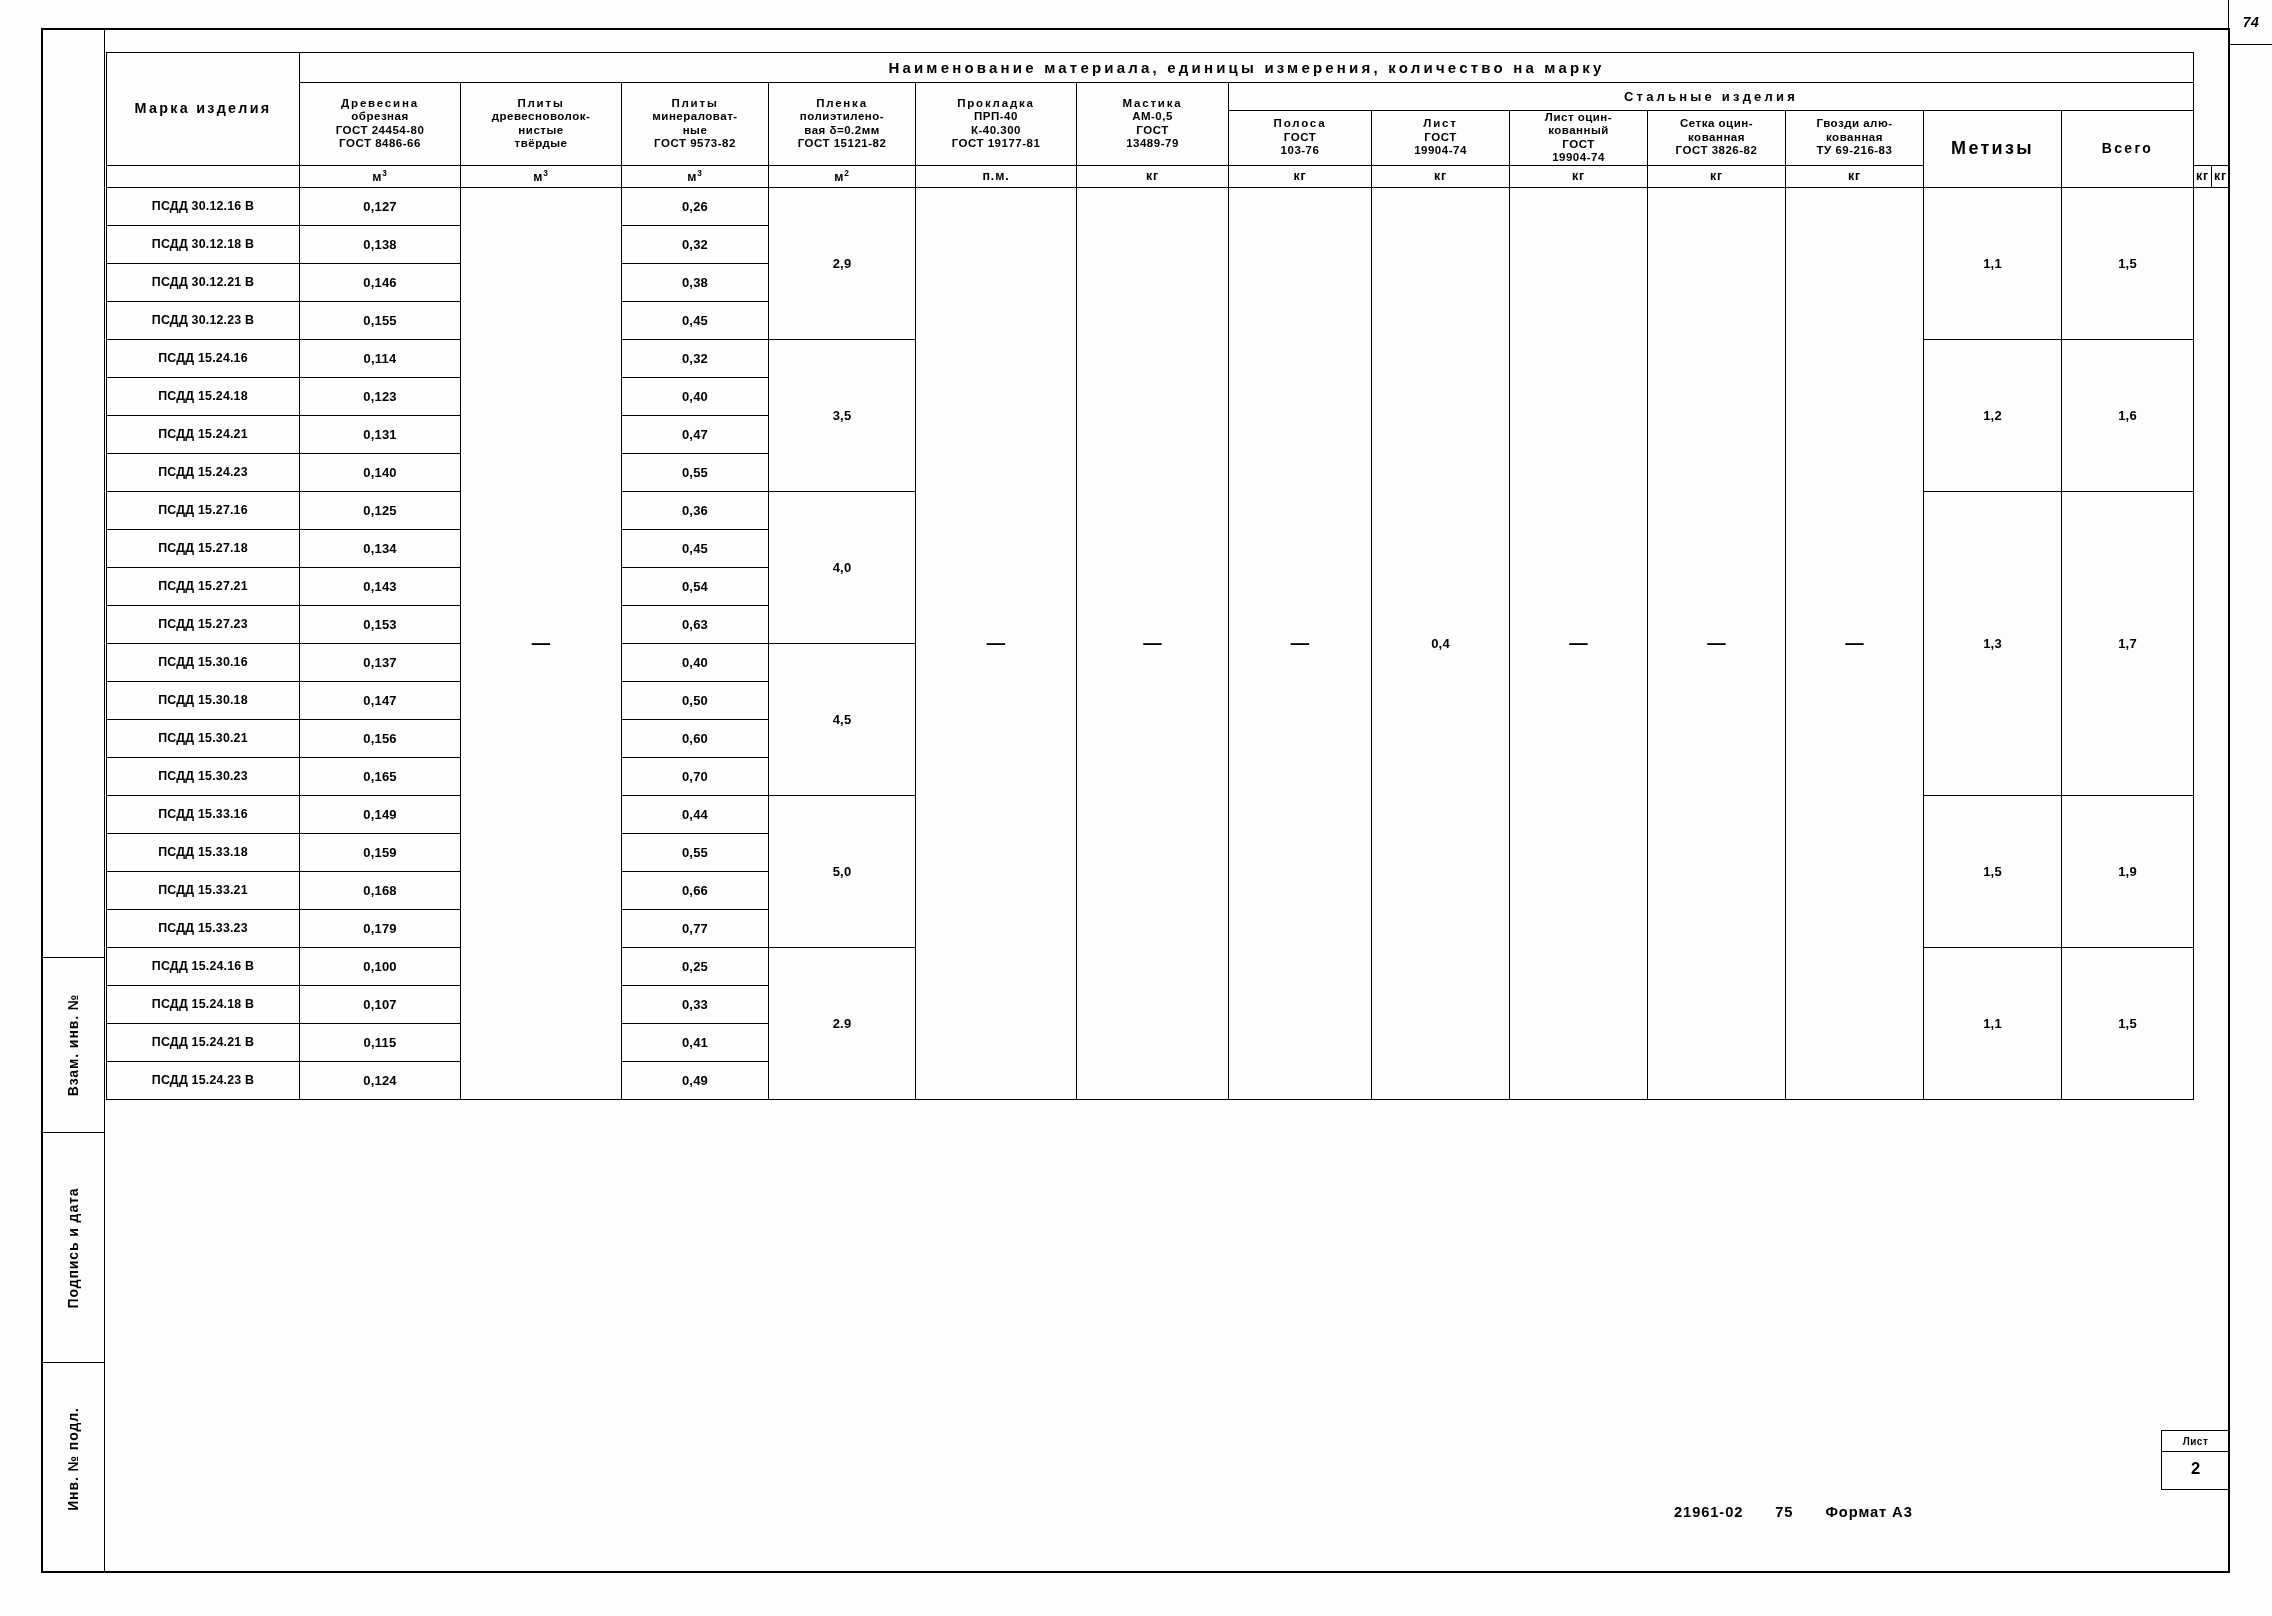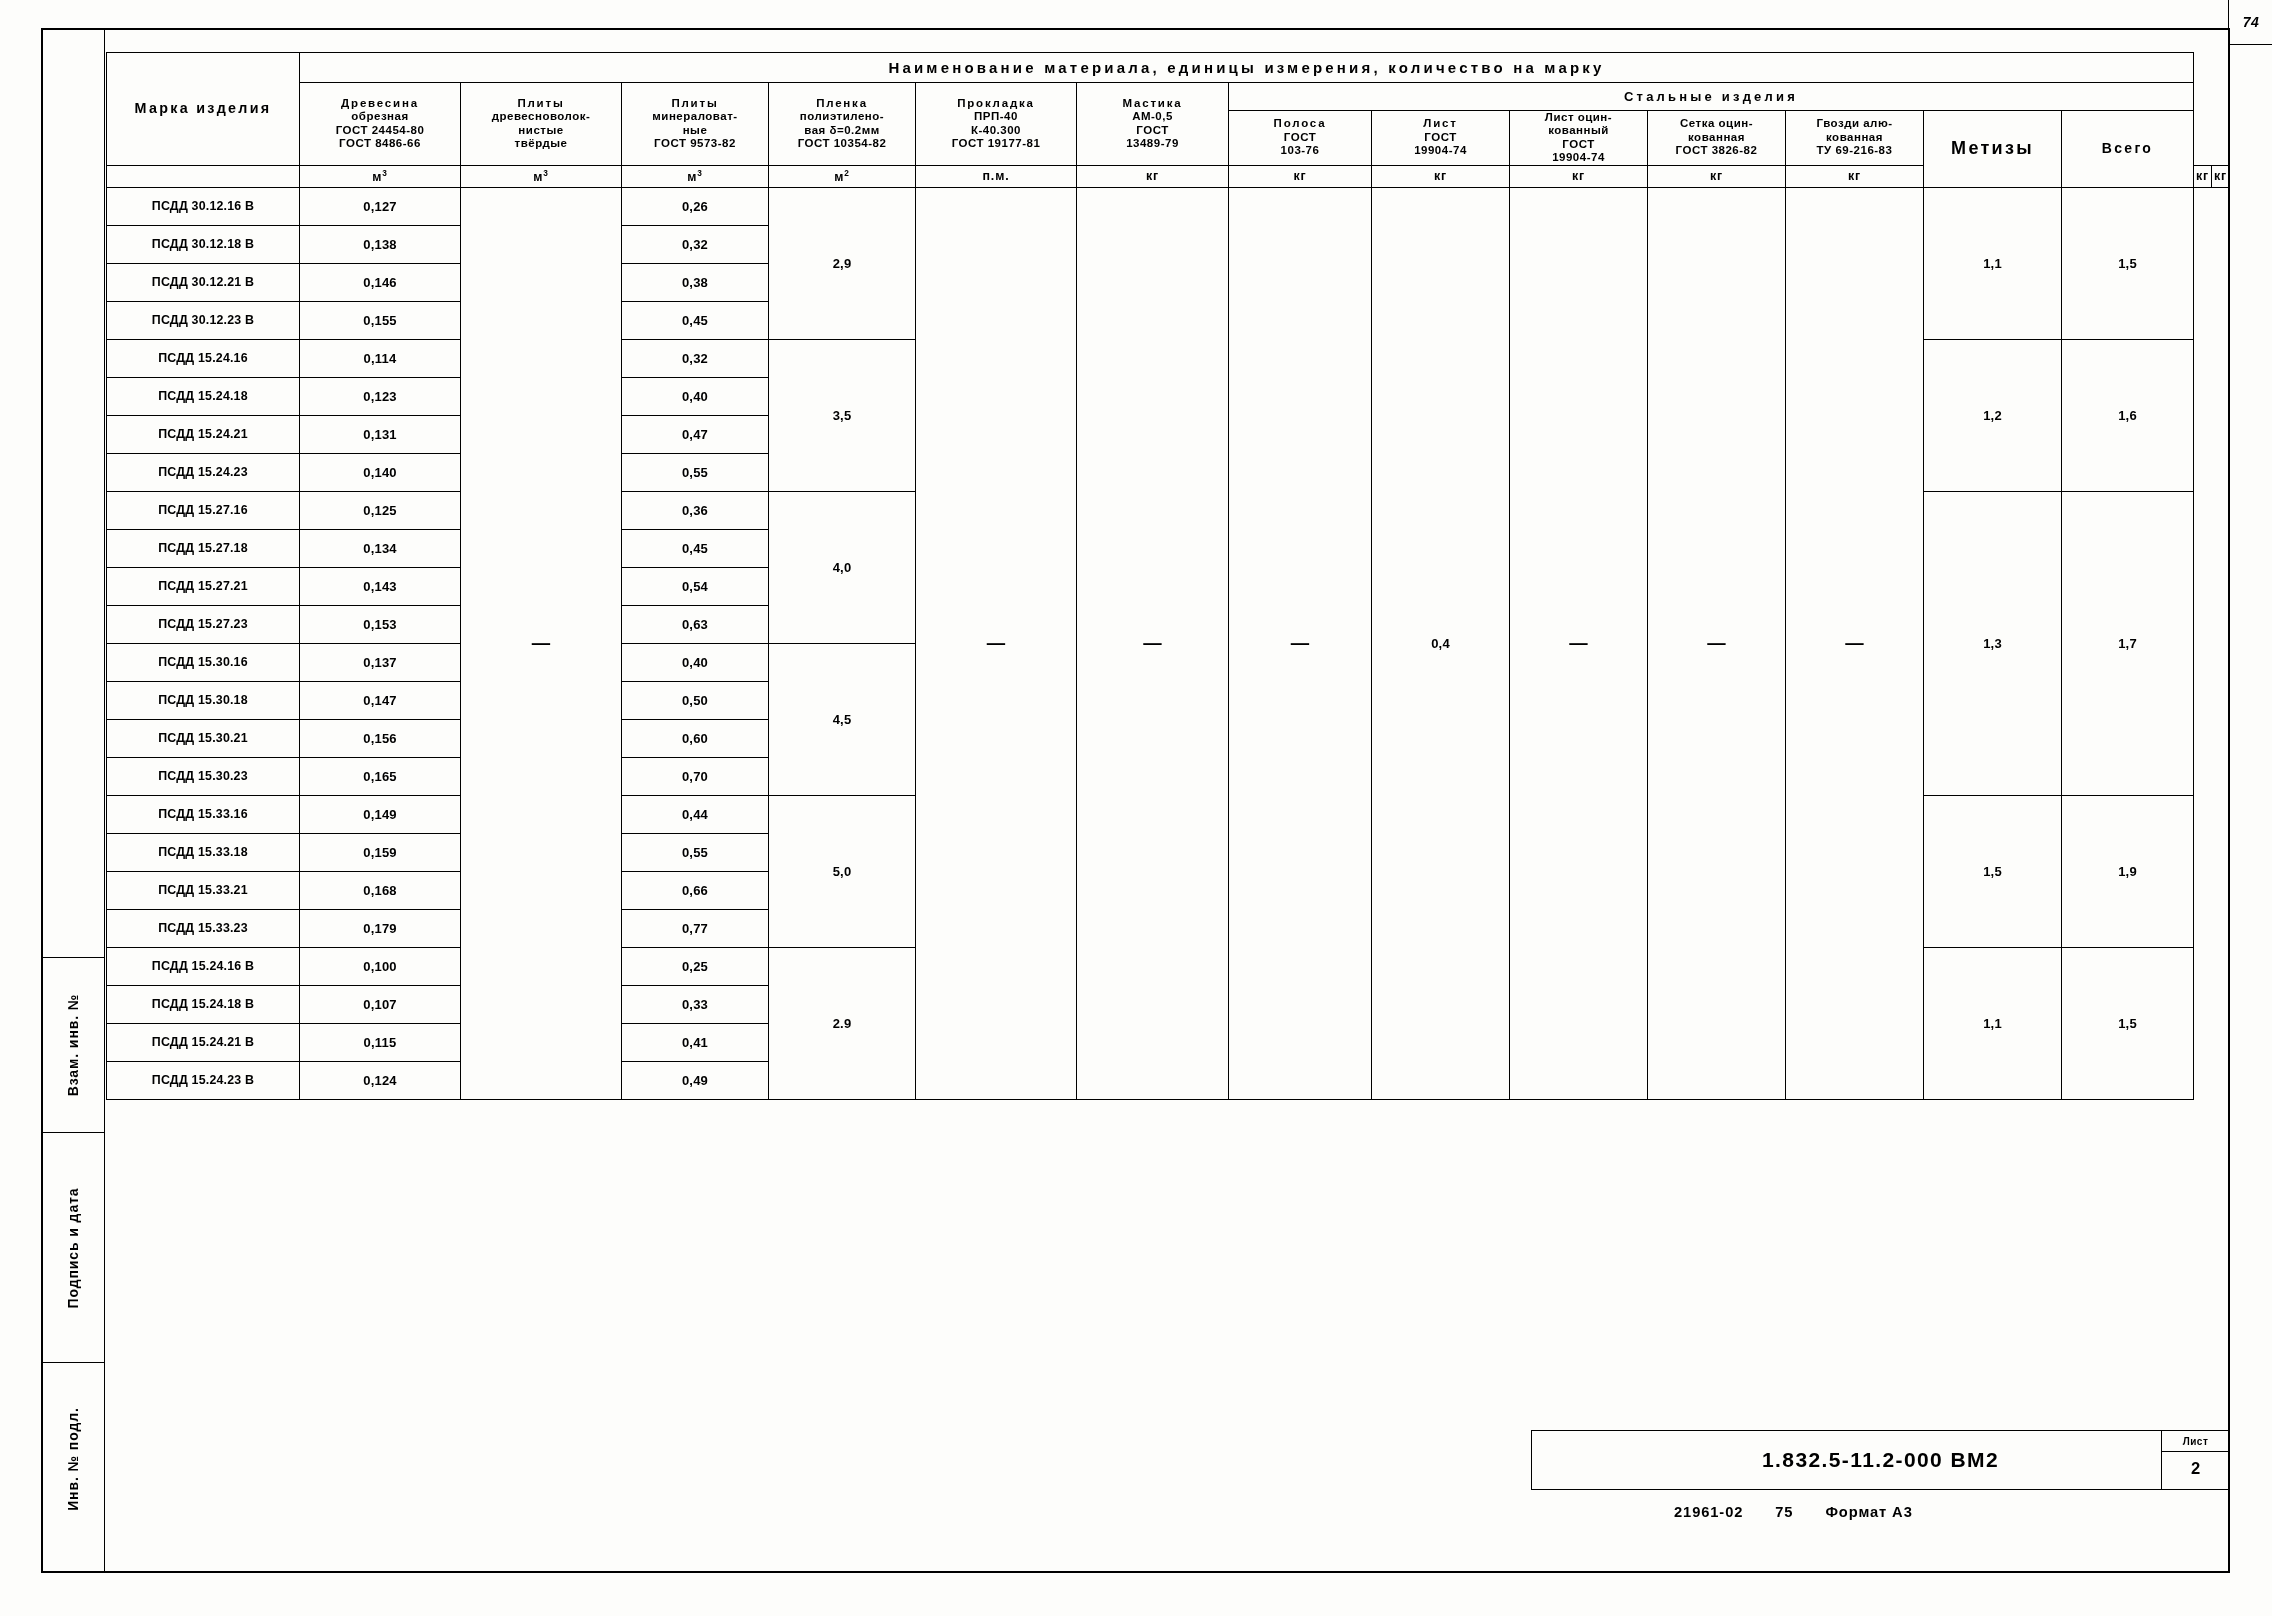--- a/index.html
+++ b/index.html
@@ -254,21 +254,21 @@
         <td rowspan="2" class="hdr-cell">
           <div class="l1">Плиты</div>
           <div>минераловат-</div>
           <div>ные</div>
           <div>ГОСТ 9573-82</div>
         </td>
         <td rowspan="2" class="hdr-cell">
           <div class="l1">Пленка</div>
           <div>полиэтилено-</div>
           <div>вая δ=0.2мм</div>
-          <div>ГОСТ 10354-82</div>
+          <div>ГОСТ 15121-82</div>
         </td>
         <td rowspan="2" class="hdr-cell">
           <div class="l1">Прокладка</div>
           <div>ПРП-40</div>
           <div>К-40.300</div>
           <div>ГОСТ 19177-81</div>
         </td>
         <td rowspan="2" class="hdr-cell">
           <div class="l1">Мастика</div>
           <div>АМ-0,5</div>
@@ -470,21 +470,20 @@
           <td class="val">0,41</td>
         </tr>
         <tr>
           <td class="mark">ПСДД 15.24.23 В</td>
           <td class="val">0,124</td>
           <td class="val">0,49</td>
         </tr>
       </tbody>
   </table>
 
-  <div class="titleblock">1.832.5-11.2-000 ВМ2</div>
 
   <div class="sheet-box">
     <div class="lbl">Лист</div>
     <div class="num">2</div>
   </div>
 
   <div class="footer-line">
     <span>21961-02</span>
     <span>75</span>
     <span>Формат А3</span>

